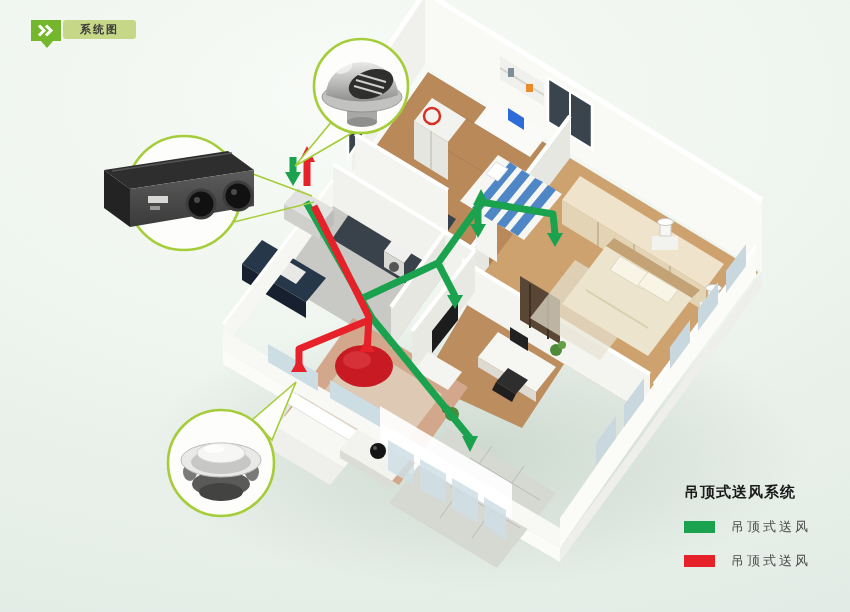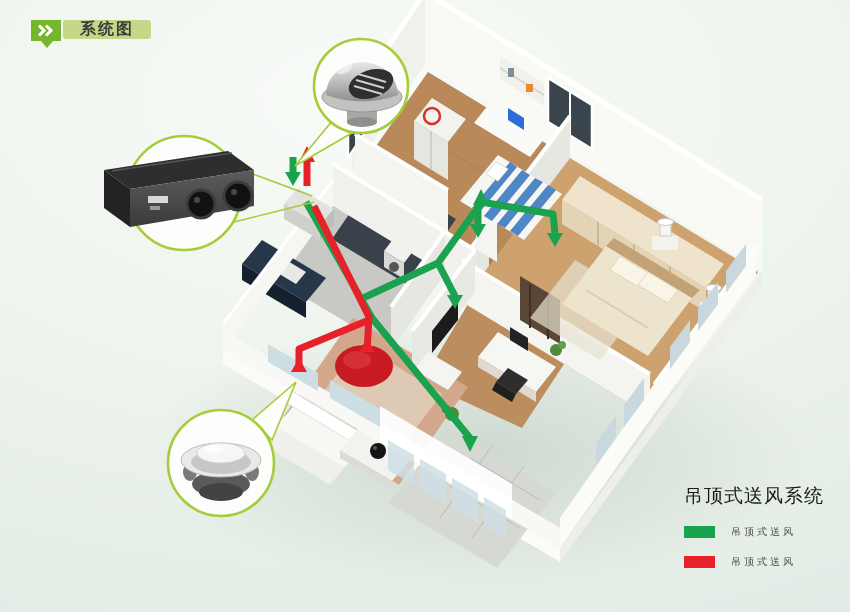--- a/index.html
+++ b/index.html
@@ -19,27 +19,27 @@
   .scene{position:absolute;left:0;top:0;width:850px;height:612px;}
   
   .badge{position:absolute;left:31px;top:20px;display:flex;align-items:flex-start;}
   .badge-icon{position:relative;width:30px;height:21px;background:var(--badge-green);
     display:flex;align-items:center;justify-content:center;flex:none;}
   .badge-icon:after{content:"";position:absolute;left:10px;top:21px;
     border-left:6px solid transparent;border-right:6px solid transparent;
     border-top:7px solid var(--badge-green);}
   .badge-label{height:19px;margin-left:2px;background:var(--badge-light);
     border-radius:3px;padding:0 17px;display:flex;align-items:center;
-    font-size:16px;font-weight:bold;color:#3c3c3c;letter-spacing:2px;}
+    font-size:11px;font-weight:bold;color:#3c3c3c;letter-spacing:2px;}
   
   .legend{position:absolute;left:684px;top:483px;width:160px;}
-  .legend-title{font-size:19px;font-weight:normal;color:var(--ink);letter-spacing:1px;}
+  .legend-title{font-size:15px;font-weight:bold;color:var(--ink);letter-spacing:1px;}
   .legend-row{display:flex;align-items:center;margin-top:16px;}
   .legend-swatch{width:31px;height:12px;flex:none;}
-  .legend-text{margin-left:16px;font-size:10px;color:#4a4a4a;letter-spacing:3px;white-space:nowrap;}
+  .legend-text{margin-left:16px;font-size:13px;color:#4a4a4a;letter-spacing:3px;white-space:nowrap;}
 </style>
 </head>
 <body>
 
 <div class="stage">
 
   <svg class="scene" viewBox="0 0 850 612">
     <defs>
       <radialGradient id="gShadow" cx="50%" cy="50%" r="50%">
         <stop offset="0%" stop-color="#a9bcae" stop-opacity="0.45"></stop>

